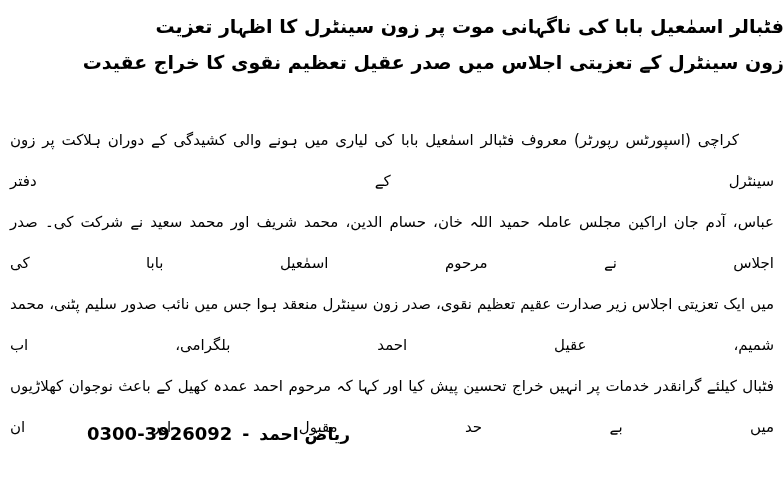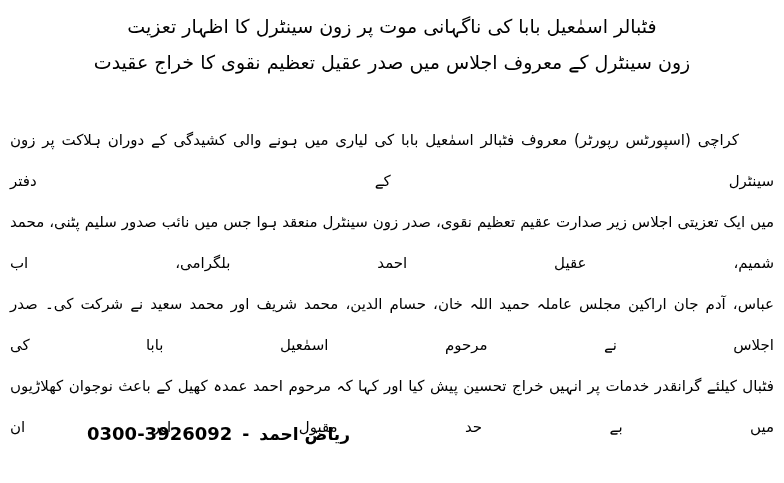--- a/index.html
+++ b/index.html
@@ -13,22 +13,22 @@
     color: #000000;
   }
   .page {
     position: relative;
     width: 784px; height: 483px;
     direction: rtl;
     background: #ffffff;
   }
   .headline {
     padding-top: 8px;
-    text-align: center;
-    font-weight: normal;
+    text-align: right;
+    font-weight: bold;
   }
   .headline-line {
     font-size: 19px;
     line-height: 36px;
     white-space: nowrap;
   }
   .body-text {
     margin: 40px 10px 0 10px;
   }
   .body-line {
@@ -60,27 +60,27 @@
     padding: 0 10px;
   }
 </style>
 </head>
 <body>
 
 <div class="page">
 
   <div class="headline">
     <div class="headline-line">فٹبالر اسمٰعیل بابا کی ناگہانی موت پر زون سینٹرل کا اظہار تعزیت</div>
-    <div class="headline-line">زون سینٹرل کے معروف اجلاس میں صدر عقیل تعظیم نقوی کا خراج عقیدت</div>
+    <div class="headline-line">زون سینٹرل کے تعزیتی اجلاس میں صدر عقیل تعظیم نقوی کا خراج عقیدت</div>
   </div>
 
   <div class="body-text">
     <div class="body-line first">کراچی (اسپورٹس رپورٹر) معروف فٹبالر اسمٰعیل بابا کی لیاری میں ہونے والی کشیدگی کے دوران ہلاکت پر زون سینٹرل کے دفتر</div>
+    <div class="body-line">عباس، آدم جان اراکین مجلس عاملہ حمید اللہ خان، حسام الدین، محمد شریف اور محمد سعید نے شرکت کی۔ صدر اجلاس نے مرحوم اسمٰعیل بابا کی</div>
     <div class="body-line">میں ایک تعزیتی اجلاس زیر صدارت عقیم تعظیم نقوی، صدر زون سینٹرل منعقد ہوا جس میں نائب صدور سلیم پٹنی، محمد شمیم، عقیل احمد بلگرامی، اب</div>
-    <div class="body-line">عباس، آدم جان اراکین مجلس عاملہ حمید اللہ خان، حسام الدین، محمد شریف اور محمد سعید نے شرکت کی۔ صدر اجلاس نے مرحوم اسمٰعیل بابا کی</div>
     <div class="body-line">فٹبال کیلئے گرانقدر خدمات پر انہیں خراج تحسین پیش کیا اور کہا کہ مرحوم احمد عمدہ کھیل کے باعث نوجوان کھلاڑیوں میں بے حد مقبول اور ان</div>
 
   </div>
 
   <div class="footer">
     <span class="name">ریاض احمد</span><span class="sep">-</span><span class="phone">0300-3926092</span>
   </div>
 
 </div>
 

